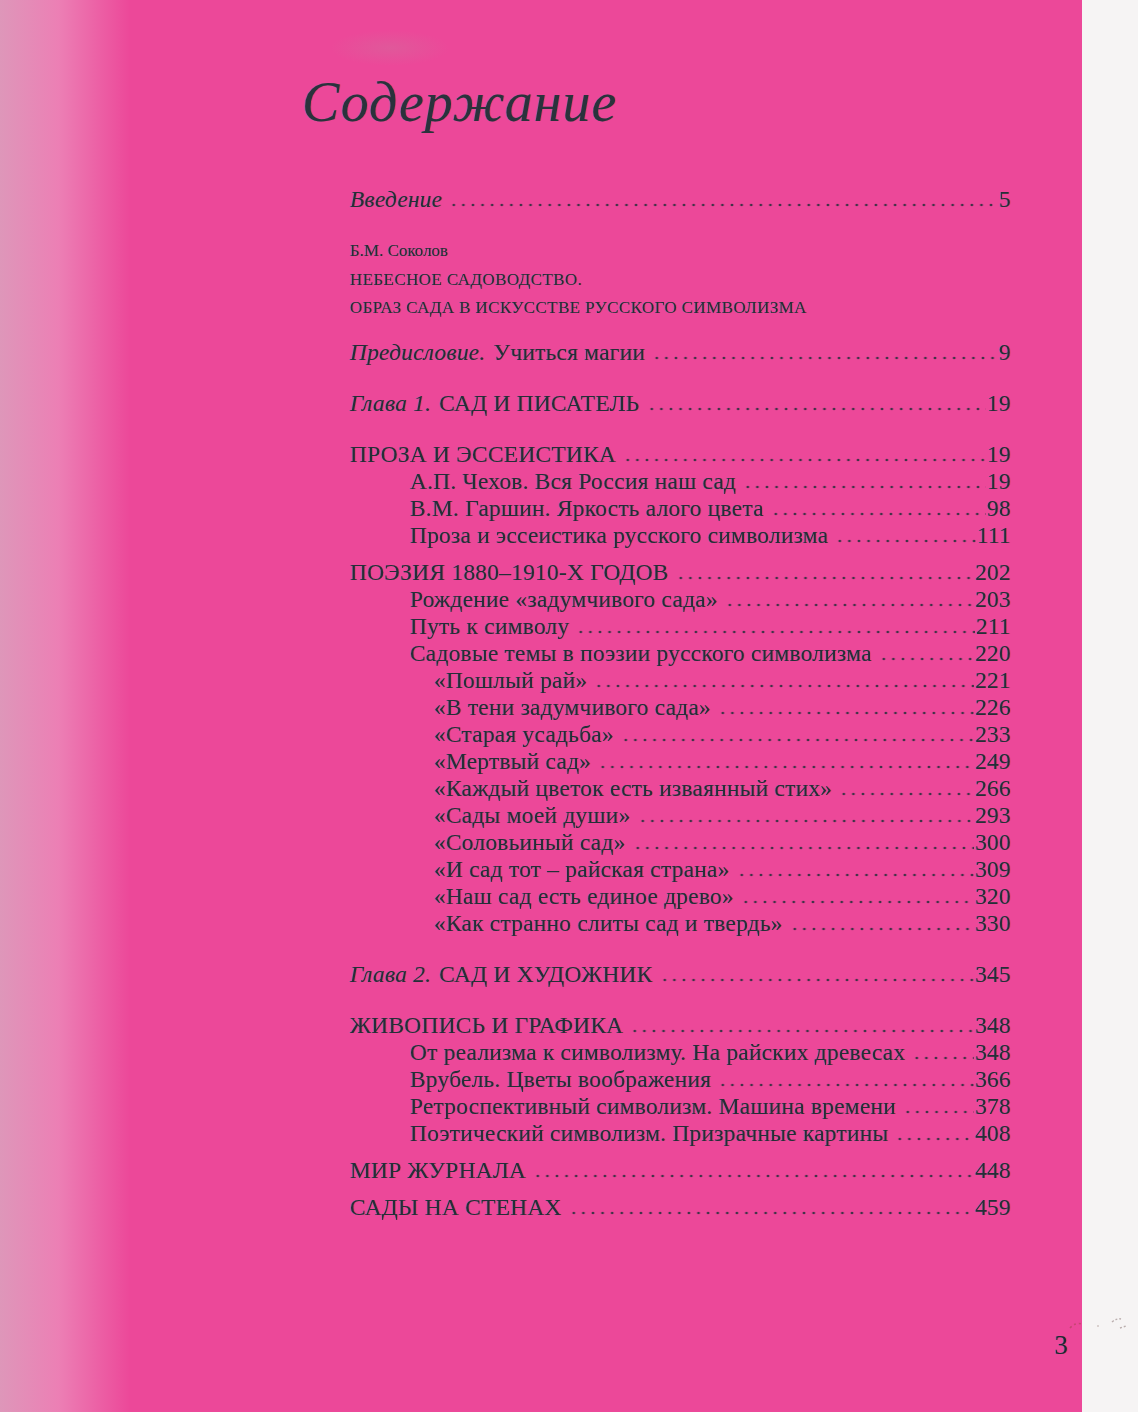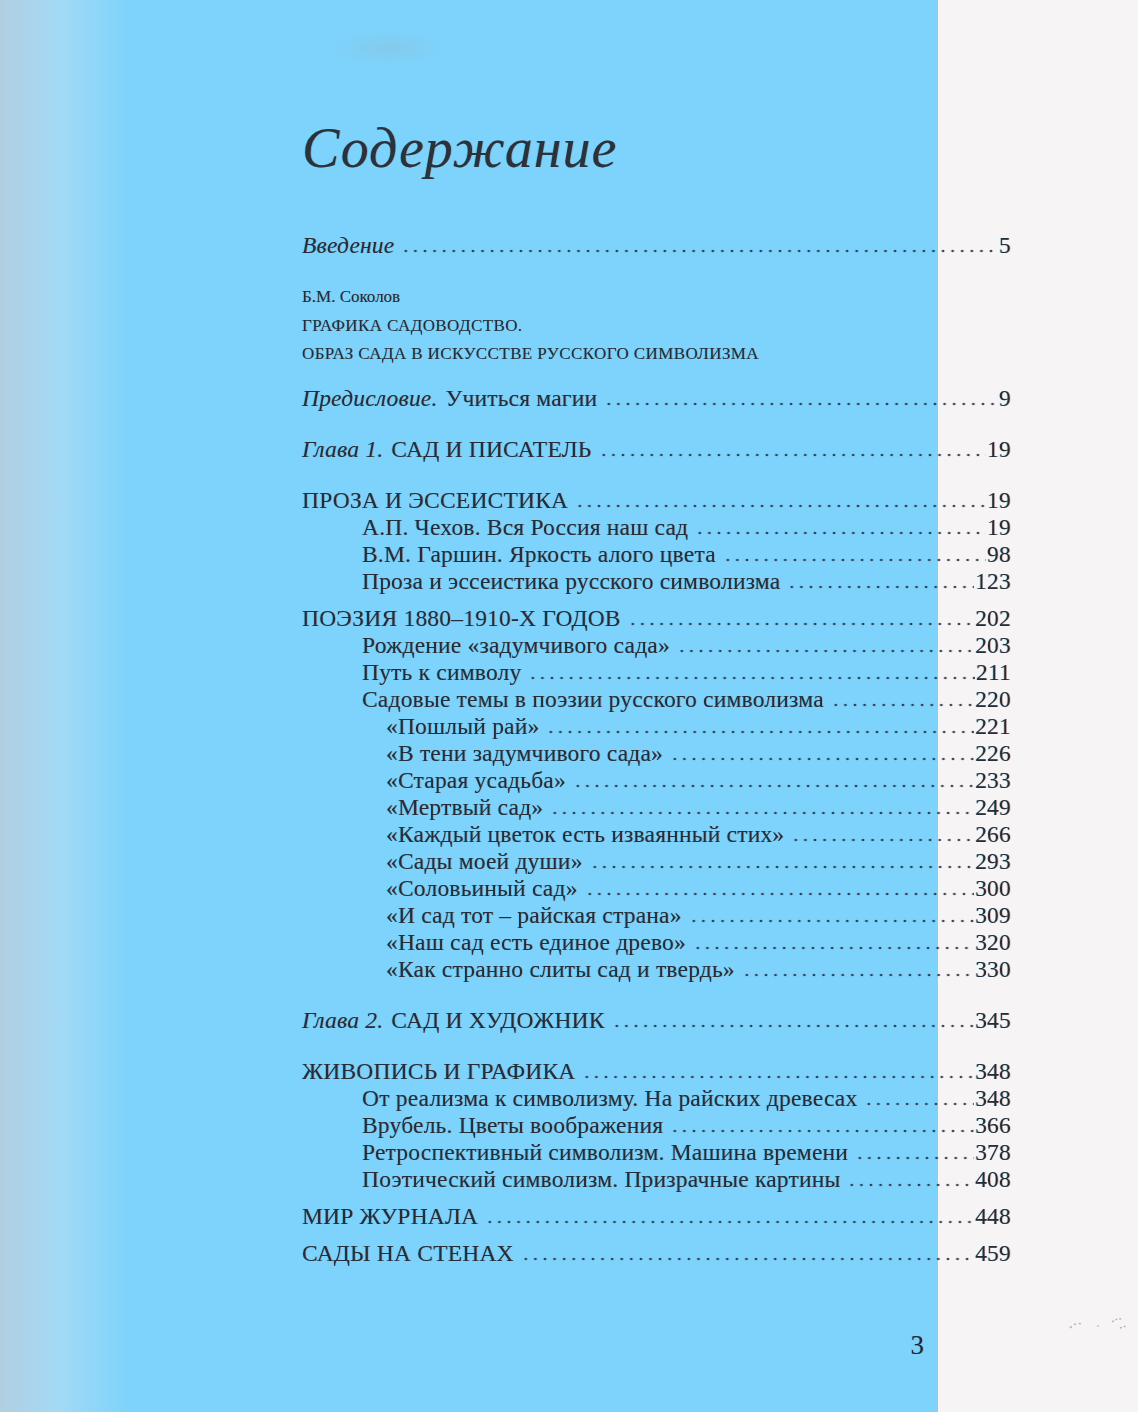--- a/index.html
+++ b/index.html
@@ -4,41 +4,42 @@
 <style>
   html,body{margin:0;padding:0;}
   body{
     width:1138px;height:1412px;
     background:#f6f4f4;
     font-family:"Liberation Serif", serif;
     overflow:hidden;
   }
   .page{
     position:relative;
-    width:938px;height:1412px;
-    background:#7dd3fc;
+    width:1082px;height:1412px;
+    background:#ec4899;
     color:#252e38;
     box-sizing:border-box;
-    padding:118px 127px 0 302px;
+    padding:72px 127px 0 302px;
   }
   
   .page::before{
     content:'';
     position:absolute;left:0;top:0;bottom:0;width:130px;
     background:linear-gradient(90deg, rgba(213,203,207,0.6), rgba(236,230,232,0.35) 45%, rgba(255,255,255,0));
     pointer-events:none;
   }
   
   .crease{
     position:absolute;left:330px;top:30px;width:120px;height:36px;
     background:radial-gradient(ellipse at center, rgba(170,160,160,0.18), rgba(255,255,255,0) 70%);
     pointer-events:none;
   }
   .fringe{
     text-shadow:0.7px 0 0 rgba(175,45,30,0.30), -0.7px 0 0 rgba(0,160,195,0.30);
+    margin-left:48px;
   }
   h1.title{
     margin:0 0 54px 0;
     font-style:italic;
     font-weight:normal;
     font-size:56px;
     line-height:60px;
     letter-spacing:1px;
     color:#2a323c;
   }
@@ -95,21 +96,21 @@
   <h1 class="title fringe">Содержание</h1>
 
   <div class="toc" id="toc">
       <div class="row fringe level-0 style-italic">
         <span class="label">Введение</span>
         <span class="dots"></span>
         <span class="pagenum">5</span>
       </div>
       <div class="block fringe gap-lg">
         <div class="block-line mixed">Б.М. Соколов</div>
-        <div class="block-line caps">ГРАФИКА САДОВОДСТВО.</div>
+        <div class="block-line caps">НЕБЕСНОЕ САДОВОДСТВО.</div>
         <div class="block-line caps">ОБРАЗ САДА В ИСКУССТВЕ РУССКОГО СИМВОЛИЗМА</div>
       </div>
       <div class="row fringe level-0 gap-md">
         <span class="prefix">Предисловие.</span>
         <span class="label">Учиться магии</span>
         <span class="dots"></span>
         <span class="pagenum">9</span>
       </div>
       <div class="row fringe level-0 gap-lg style-caps">
         <span class="prefix">Глава 1.</span>
@@ -128,21 +129,21 @@
         <span class="pagenum">19</span>
       </div>
       <div class="row fringe level-1">
         <span class="label">В.М. Гаршин. Яркость алого цвета</span>
         <span class="dots"></span>
         <span class="pagenum">98</span>
       </div>
       <div class="row fringe level-1">
         <span class="label">Проза и эссеистика русского символизма</span>
         <span class="dots"></span>
-        <span class="pagenum">123</span>
+        <span class="pagenum">111</span>
       </div>
       <div class="row fringe level-0 gap-sm style-caps">
         <span class="label">ПОЭЗИЯ 1880–1910-Х ГОДОВ</span>
         <span class="dots"></span>
         <span class="pagenum">202</span>
       </div>
       <div class="row fringe level-1">
         <span class="label">Рождение «задумчивого сада»</span>
         <span class="dots"></span>
         <span class="pagenum">203</span>

